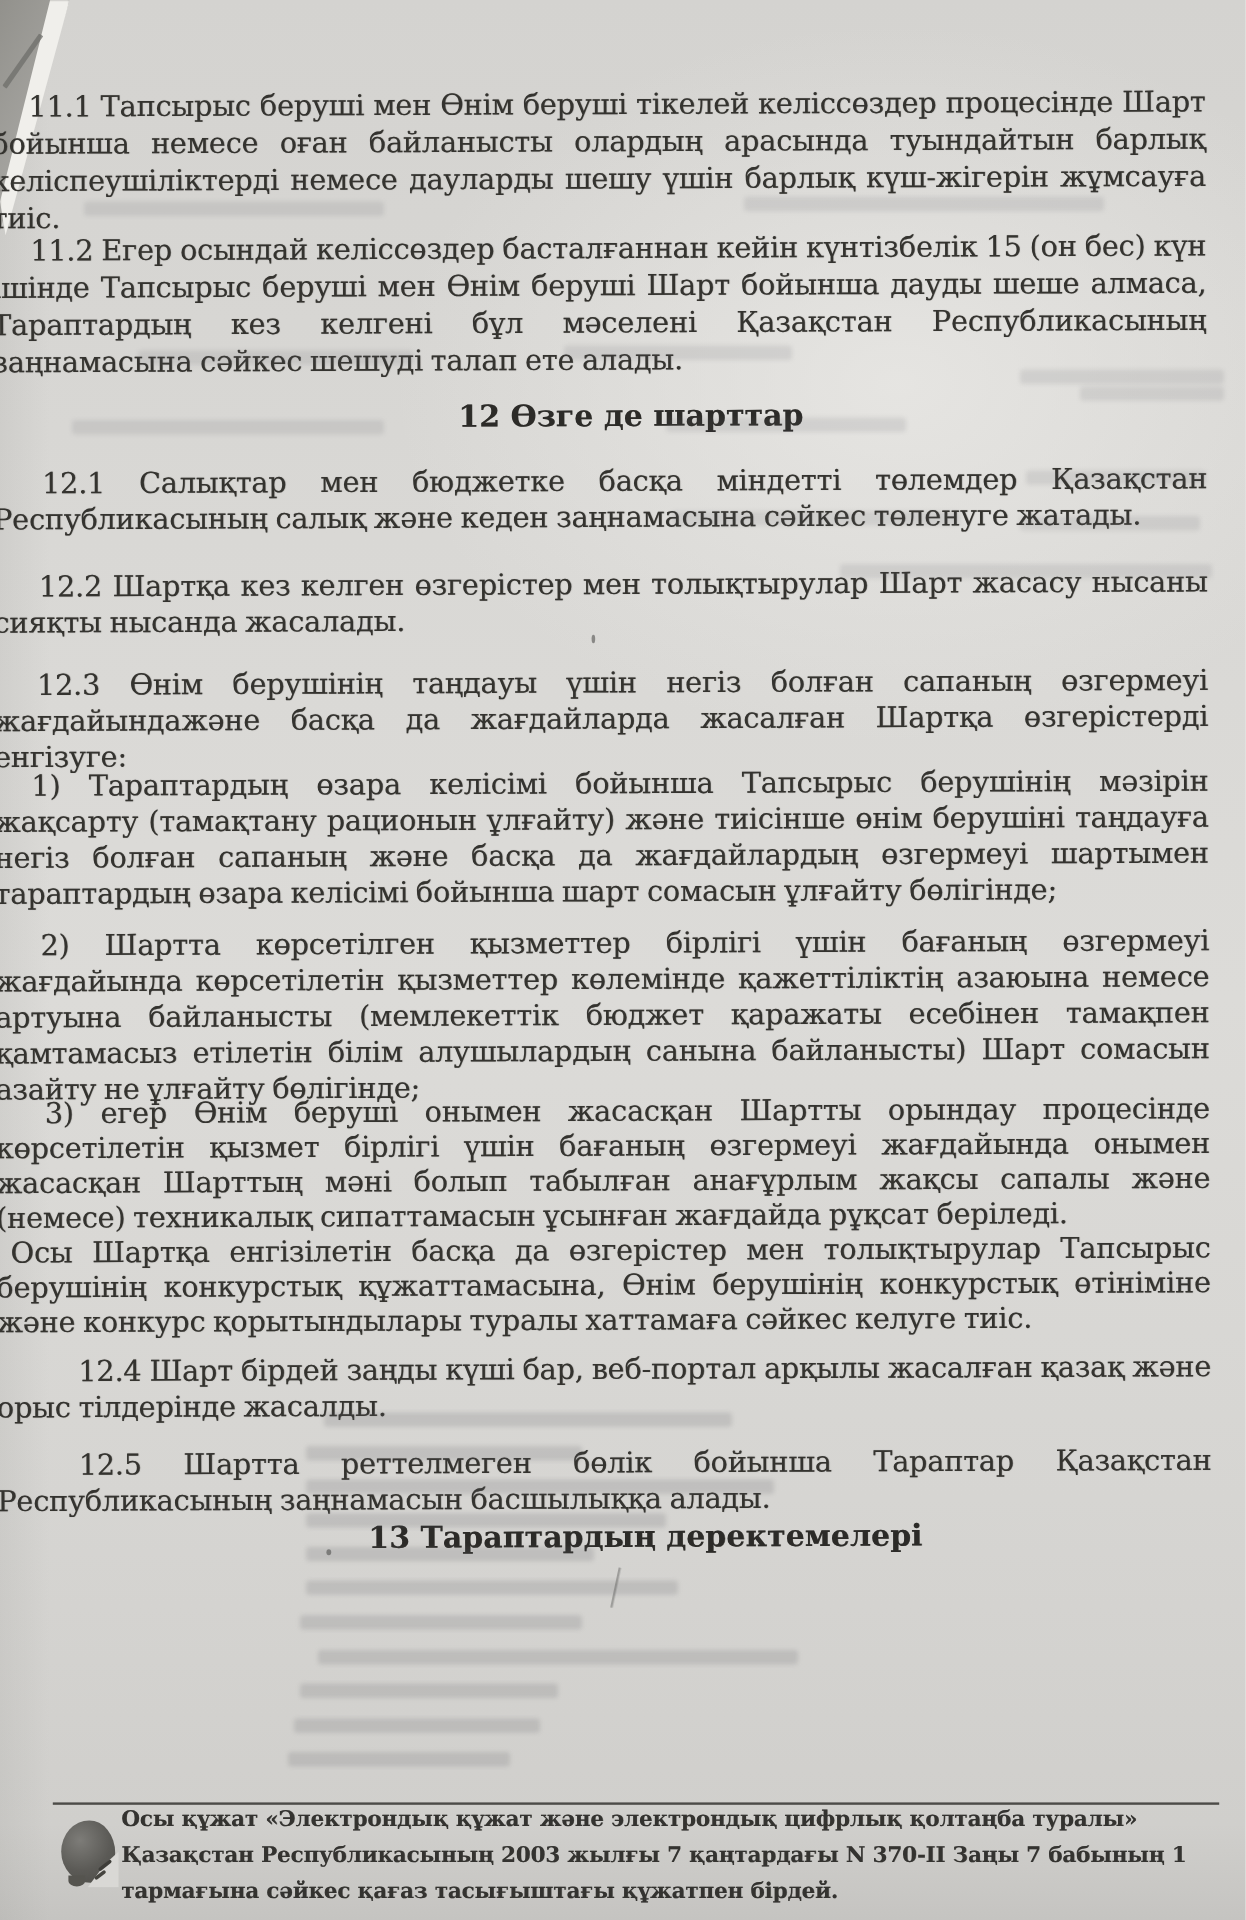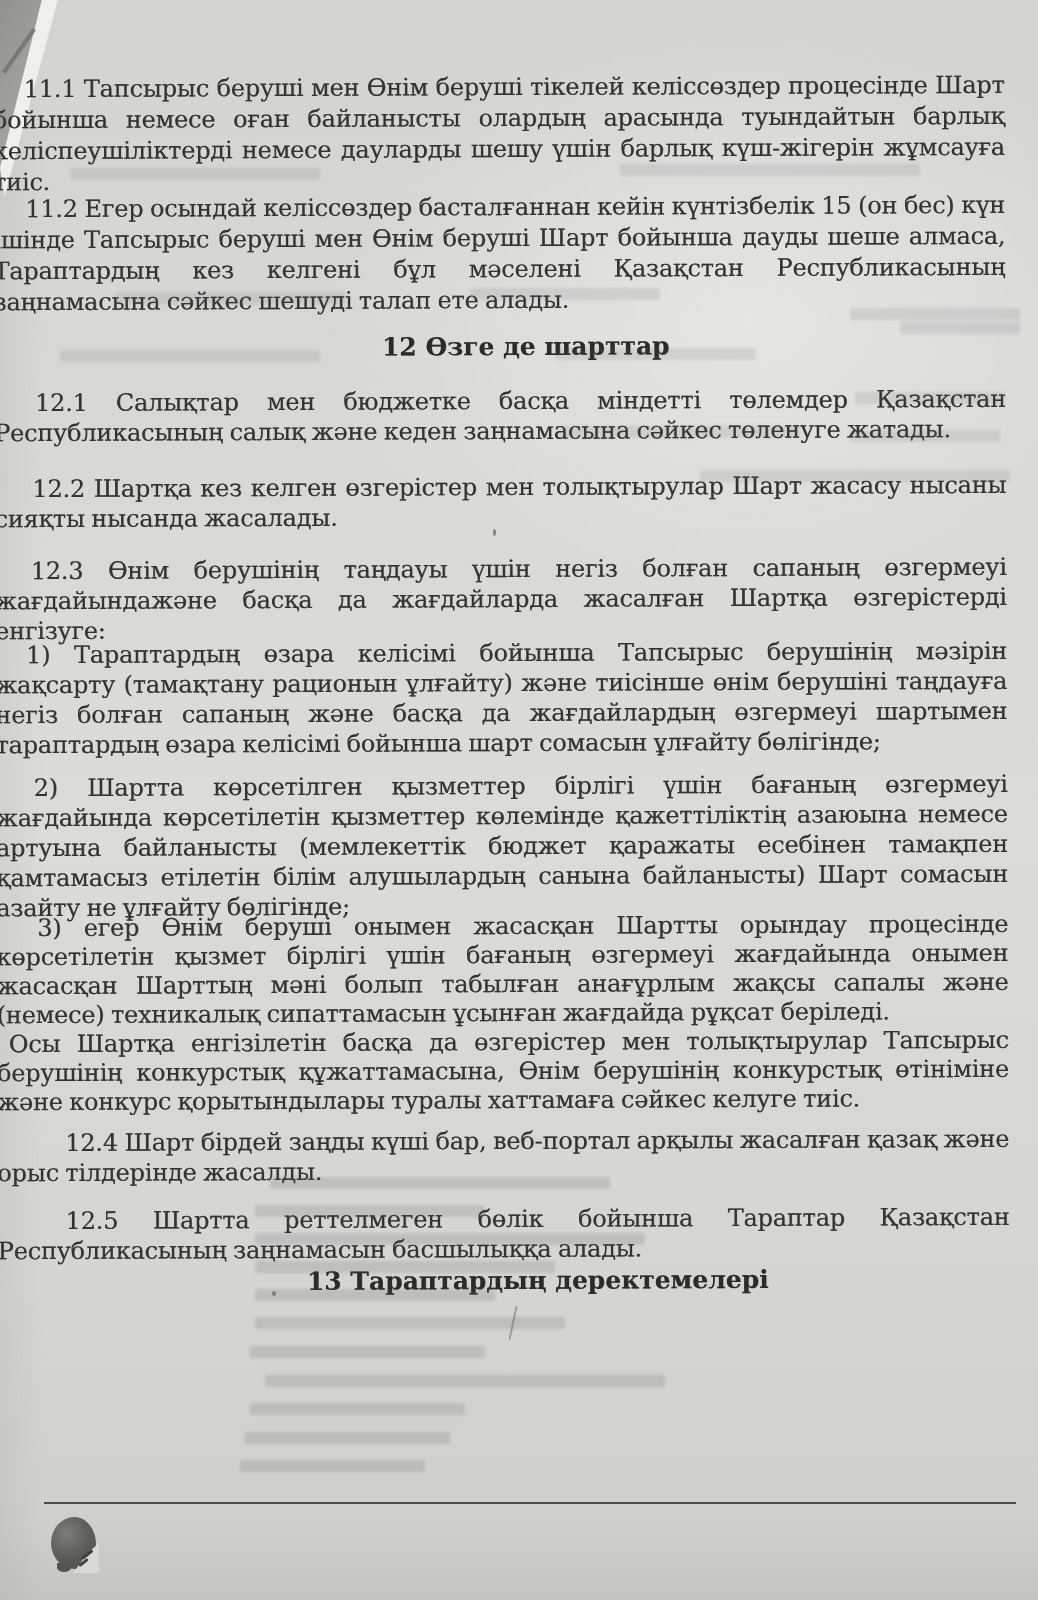--- a/index.html
+++ b/index.html
@@ -146,14 +146,15 @@
   <div class="scratch" style="left:512px; top:1306px; height:34px;"></div>
 
   <div class="footer-rule"></div>
   <div class="stamp">
     <div class="stamp-body"></div>
     <div class="stamp-tail"></div>
     <div class="stamp-notch"></div>
     <div class="stamp-mark1"></div>
     <div class="stamp-mark2"></div>
   </div>
+  <div class="footer-text">Осы құжат «Электрондық құжат және электрондық цифрлық қолтаңба туралы» Қазақстан Республикасының 2003 жылғы 7 қаңтардағы N 370-II Заңы 7 бабының 1 тармағына сәйкес қағаз тасығыштағы құжатпен бірдей.</div>
 
 </div>
 
 </body></html>

